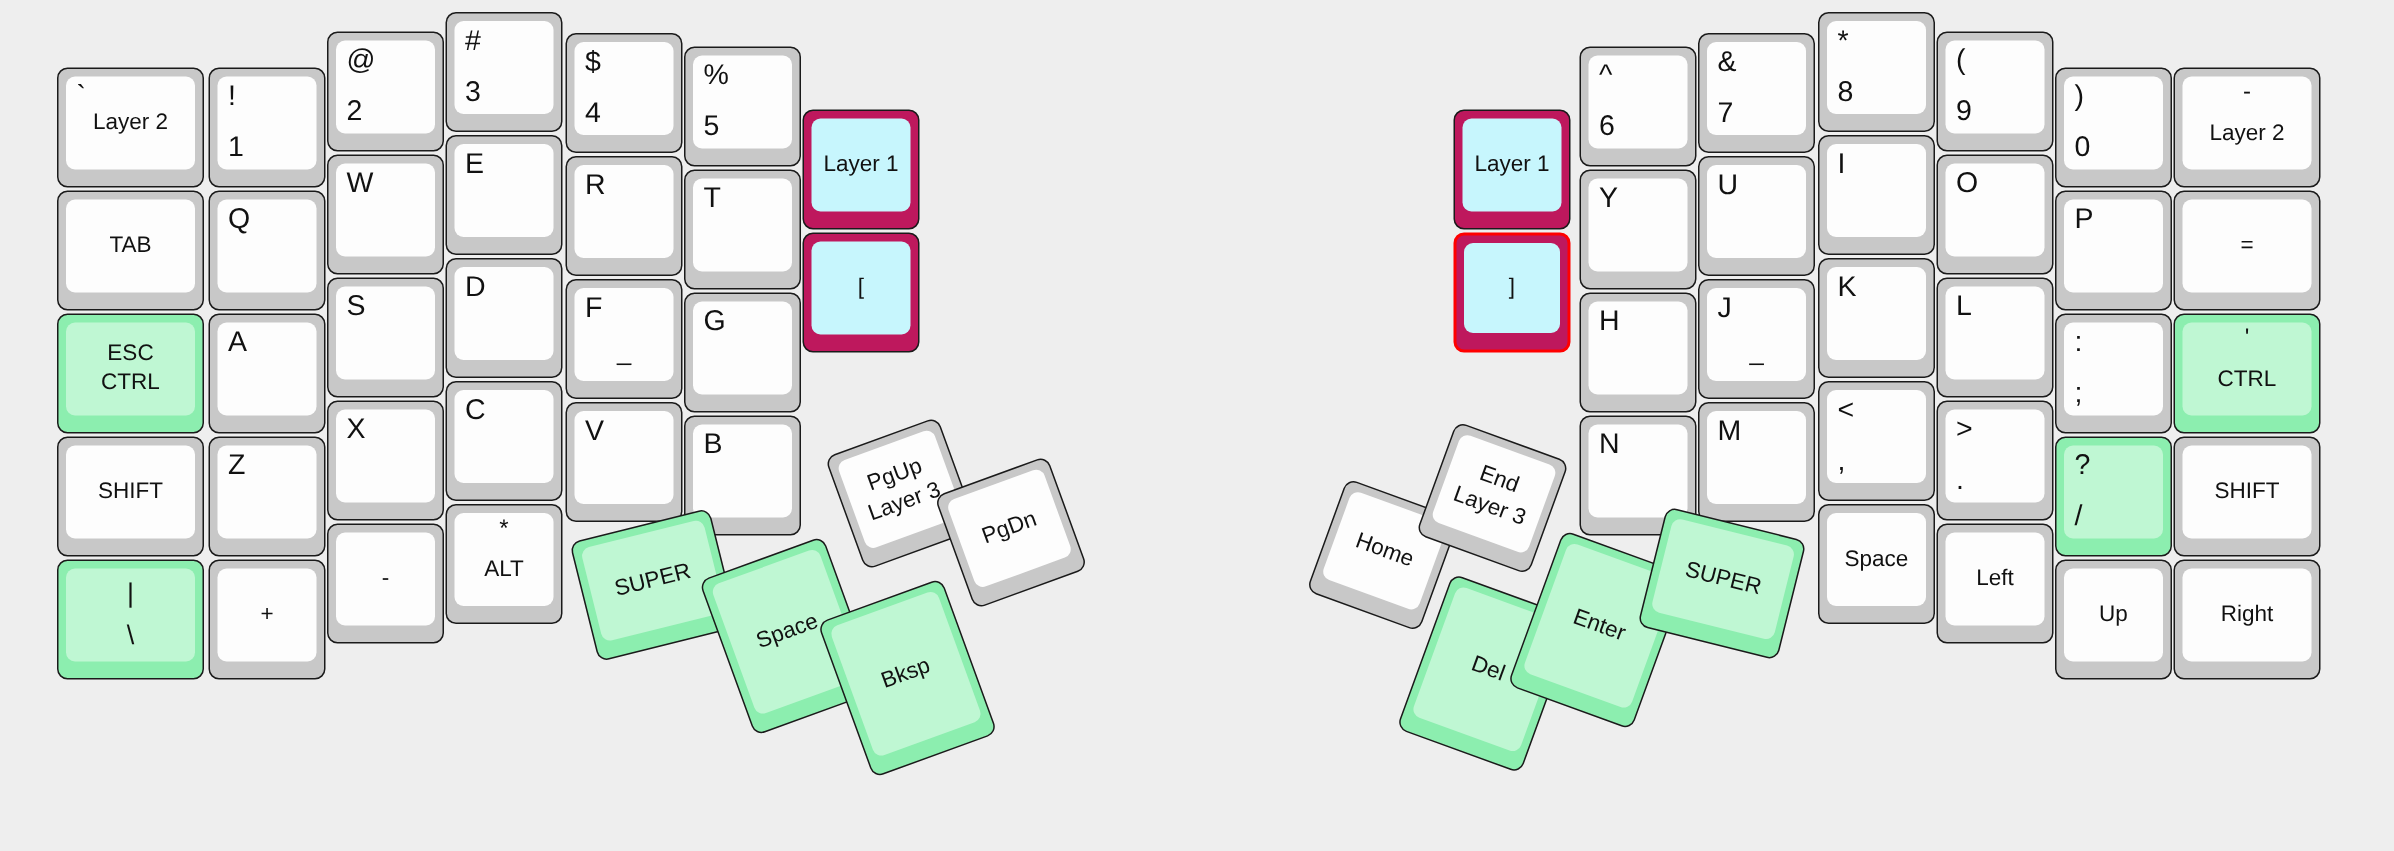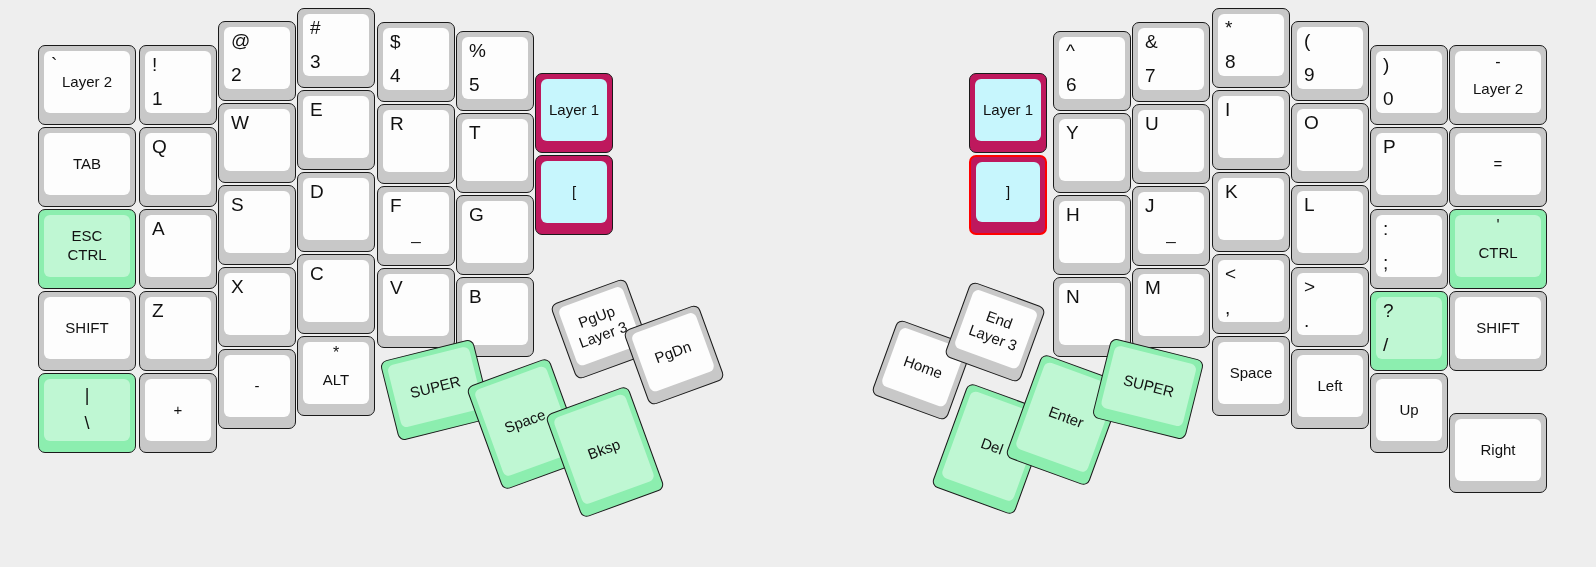--- a/index.html
+++ b/index.html
@@ -458,21 +458,21 @@
           <div class="cap">
             <span class="lg tc">'</span>
             <span class="lg ctr-low">CTRL</span>
           </div>
         </div>
         <div class="key" style="left: 1449px; top: 291px; width: 98px; height: 80px;">
           <div class="cap">
             <span class="lg ctr">SHIFT</span>
           </div>
         </div>
-        <div class="key" style="left: 1449px; top: 373px; width: 98px; height: 80px; margin-top: 40px;">
+        <div class="key" style="left: 1449px; top: 373px; width: 98px; height: 80px;">
           <div class="cap">
             <span class="lg ctr">Right</span>
           </div>
         </div>
       </div>
       <div>
         <div class="key" style="left: 882px; top: 330px; width: 80px; height: 80px; transform: rotate(20deg);">
           <div class="cap">
             <span class="lg ctr">Home</span>
           </div>

